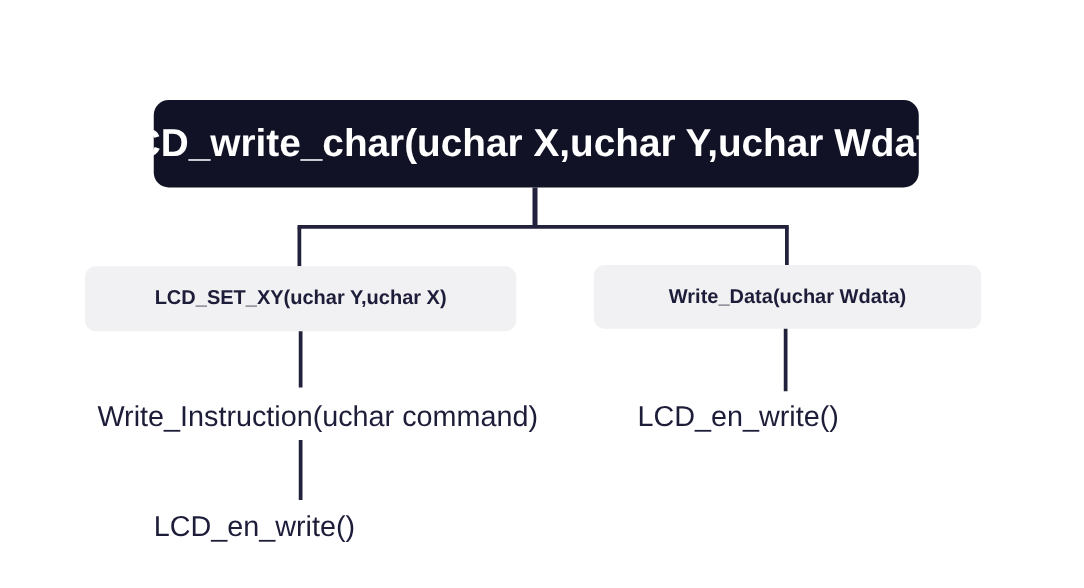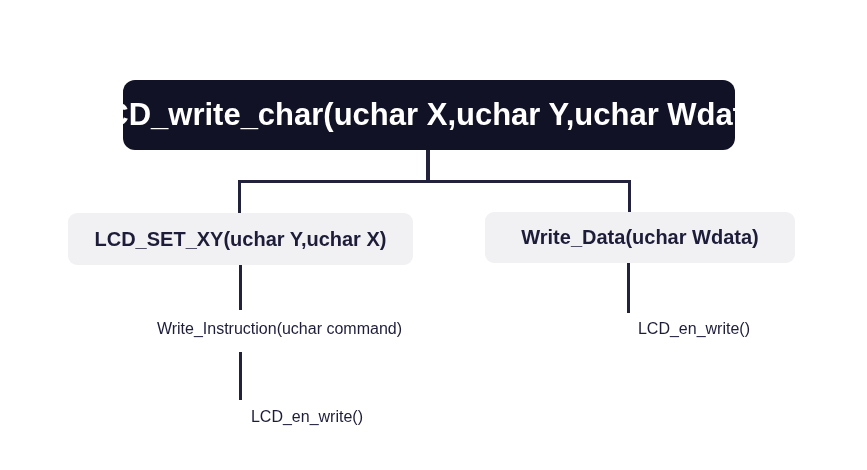--- a/index.html
+++ b/index.html
@@ -29,36 +29,36 @@
     background: var(--root-bg, #111226);
     color: var(--root-text, #ffffff);
     border-radius: 12px;
     font-size: 31px;
     font-weight: bold;
   }
   .node.child {
     background: var(--child-bg, #f1f1f3);
     color: var(--node-text, #18182f);
     border-radius: 9px;
-    font-size: 20px;
+    font-size: 16px;
     font-weight: bold;
   }
   .node.child-left {
     left: 68px; top: 213px;
     width: 345px; height: 52px;
   }
   .node.child-right {
     left: 475px; top: 212px;
-    width: 310px; height: 51px; margin-left: 10px;
+    width: 310px; height: 51px;
   }
   .plainlabel {
     position: absolute;
     color: var(--node-text, #21213f);
-    font-size: 16px;
-    text-align: right;
+    font-size: 23px;
+    text-align: left;
     white-space: nowrap;
   }
   .lbl-write-instruction { left: 78px;  top: 320px; width: 324px; }
   .lbl-en-write-left     { left: 123px; top: 408px; width: 240px; }
   .lbl-en-write-right    { left: 510px; top: 320px; width: 240px; }
   .line {
     position: absolute;
     background: var(--line, #22223d);
   }
   .line.v1 { left: 426px; top: 150px; width: 4px; height: 31px; }

